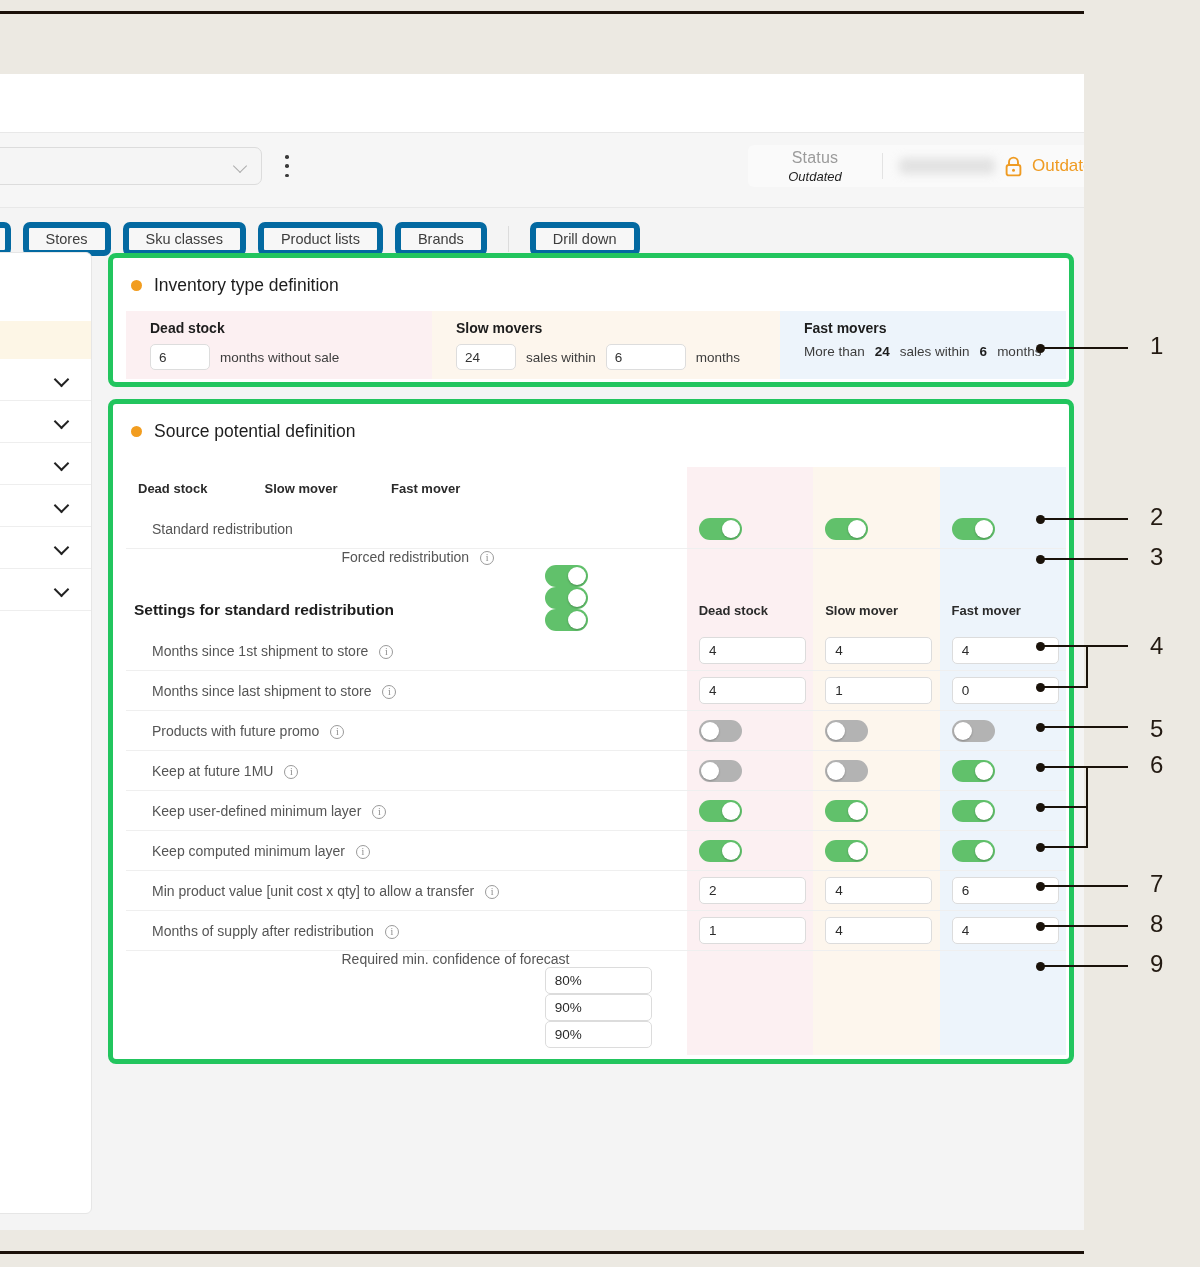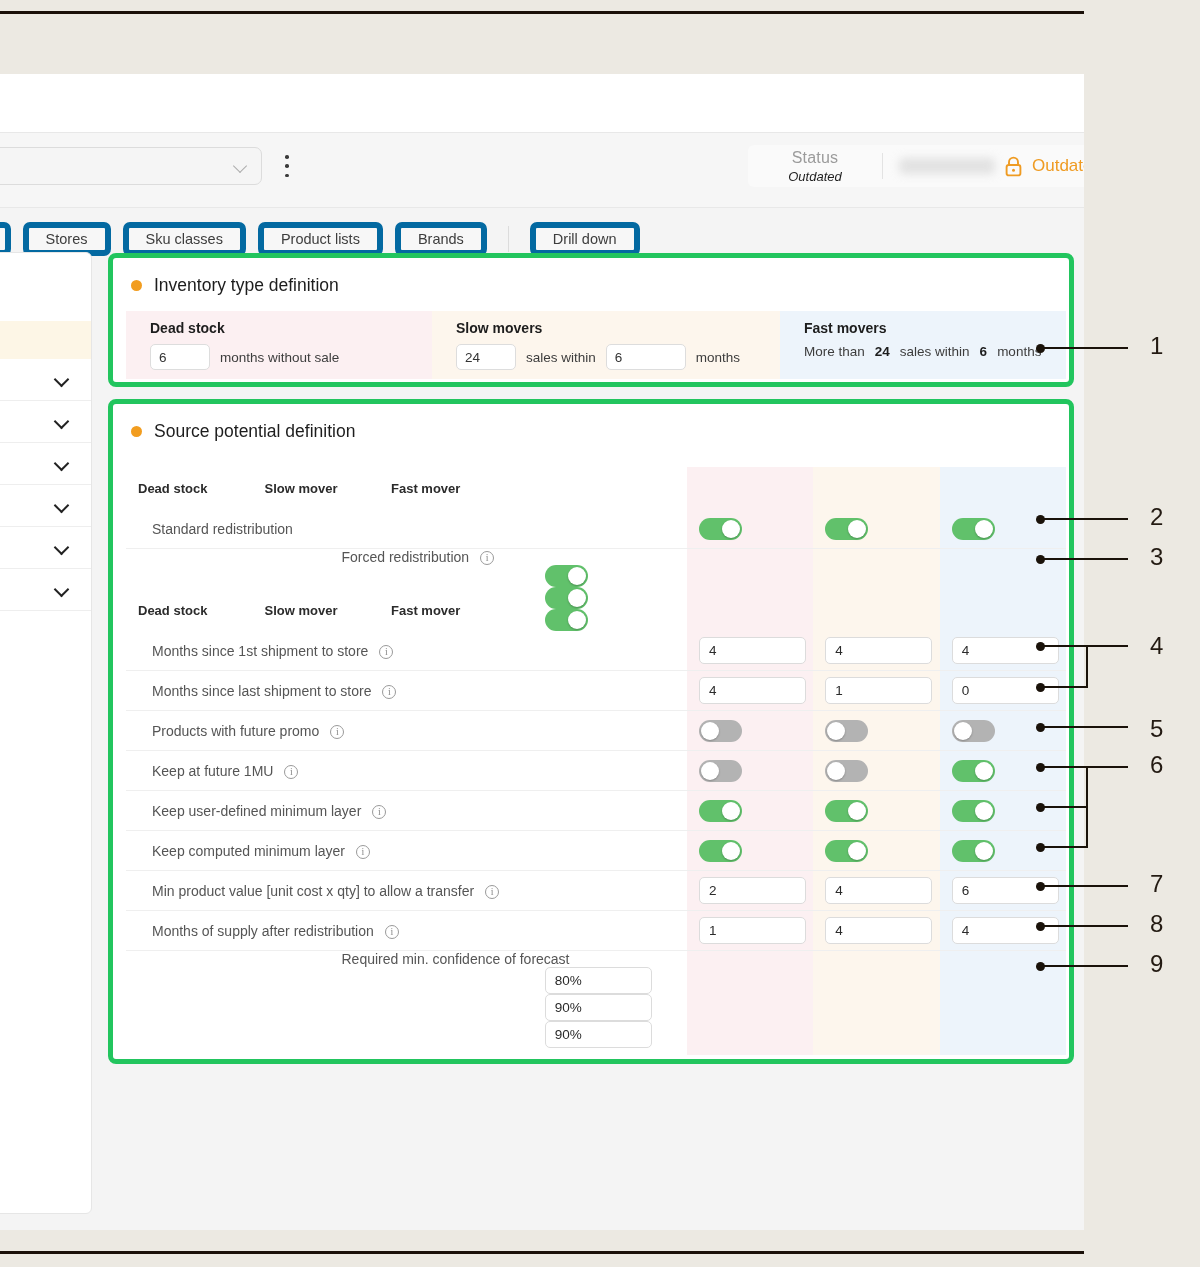--- a/index.html
+++ b/index.html
@@ -402,20 +402,21 @@
                 <div class="knob"></div>
               </div>
             </div>
             <div class="cellbox">
               <div class="tg on">
                 <div class="knob"></div>
               </div>
             </div>
           </div>
           <div class="grow section">
+            <div class="sec-label" style="width: 561px;">Settings for standard redistribution</div>
             <div class="cellbox" style="font-weight: bold; font-size: 13px; color: rgb(43, 43, 43);">Dead stock</div>
             <div class="cellbox" style="font-weight: bold; font-size: 13px; color: rgb(43, 43, 43);">Slow mover</div>
             <div class="cellbox" style="font-weight: bold; font-size: 13px; color: rgb(43, 43, 43);">Fast mover</div>
           </div>
           <div class="grow">
             <div class="row-label">
               <span>Months since 1st shipment to store</span>
               <span class="info-icon">i</span>
             </div>
             <div class="cellbox">

